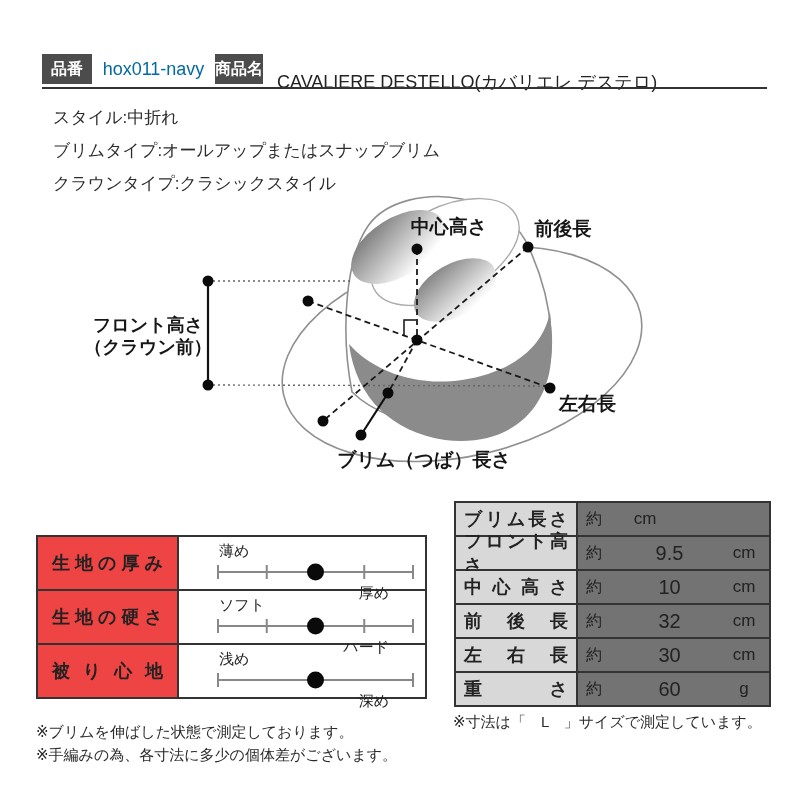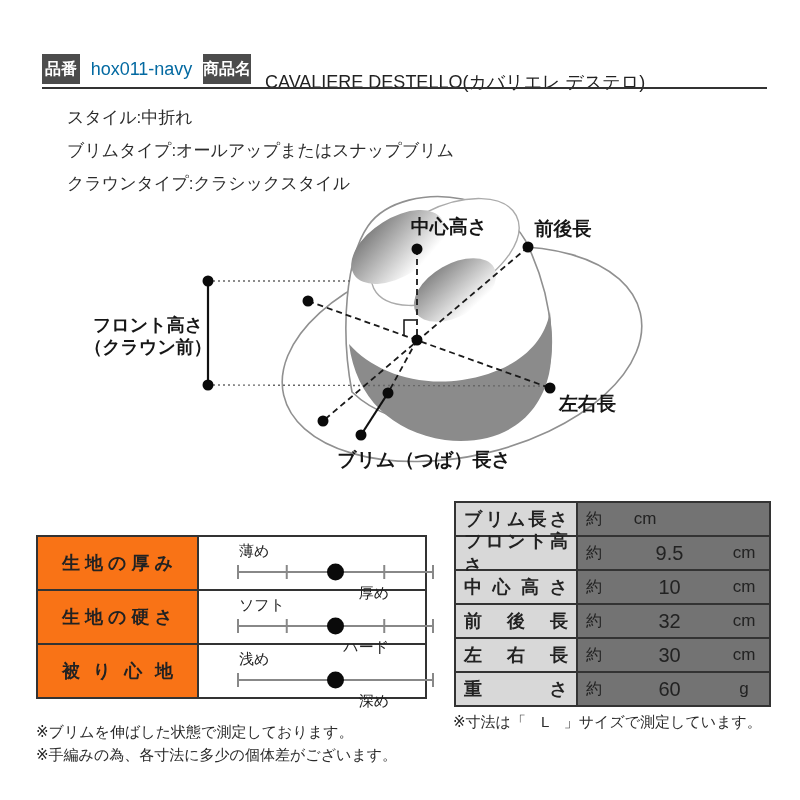--- a/index.html
+++ b/index.html
@@ -4,42 +4,42 @@
 <style>
   html,body{margin:0;padding:0;background:#fff;}
   body{width:800px;height:800px;position:relative;overflow:hidden;
        font-family:"Liberation Sans","DejaVu Sans",sans-serif;color:#2b2b2b;}
   .abs{position:absolute;}
 
   
   .header{left:42px;top:54px;height:30px;display:flex;align-items:stretch;}
   .tag{background:#4c4c4c;color:#fff;font-size:16px;font-weight:bold;
        display:flex;align-items:center;justify-content:center;}
-  .tag.t1{width:38px;}
+  .tag.t1{width:50px;}
   .tag.t2{width:48px;}
   .itemno{width:123px;display:flex;align-items:center;justify-content:center;
           font-size:18px;color:#0369a1;}
   .pname{display:flex;align-items:center;padding-left:14px;font-size:18px;color:#222;margin-top:26px;}
   .hrule{left:42px;top:87px;width:725px;height:2px;background:#333;}
 
   
-  .specs{left:67px;top:101px;font-size:17px;line-height:33px;color:#2b2b2b;}
+  .specs{left:53px;top:101px;font-size:17px;line-height:33px;color:#2b2b2b;}
 
   
   .diagram{left:60px;top:186px;}
   .dlabel{font-family:"Liberation Sans","DejaVu Sans",sans-serif;
           font-weight:bold;font-size:19px;fill:#161616;}
   .dlabel.small{font-size:18px;}
 
   
   .ftable{left:36px;top:535px;width:387px;border:2px solid #333;background:#fff;}
   .frow{display:flex;height:52px;}
   .frow + .frow{border-top:2px solid #333;}
-  .flabel{width:111px;background:#f97316;border-right:2px solid #333;
-          display:flex;align-items:center;padding:0 24px;box-sizing:content-box;}
+  .flabel{width:111px;background:#ef4444;border-right:2px solid #333;
+          display:flex;align-items:center;padding:0 14px;box-sizing:content-box;}
   .flabel span{display:inline-block;width:100%;font-size:18px;font-weight:bold;
                text-align:justify;text-align-last:justify;color:#222;}
   .fcell{position:relative;flex:1;}
   .fmin{position:absolute;left:40px;top:5px;font-size:15px;color:#222;}
   .fmax{position:absolute;right:36px;top:5px;font-size:15px;color:#222;margin-top:42px;}
   .scale{position:absolute;left:0;bottom:3px;}
 
   
   .stable{left:454px;top:501px;width:313px;border:2px solid #333;background:#737373;}
   .srow{display:flex;height:32px;}

